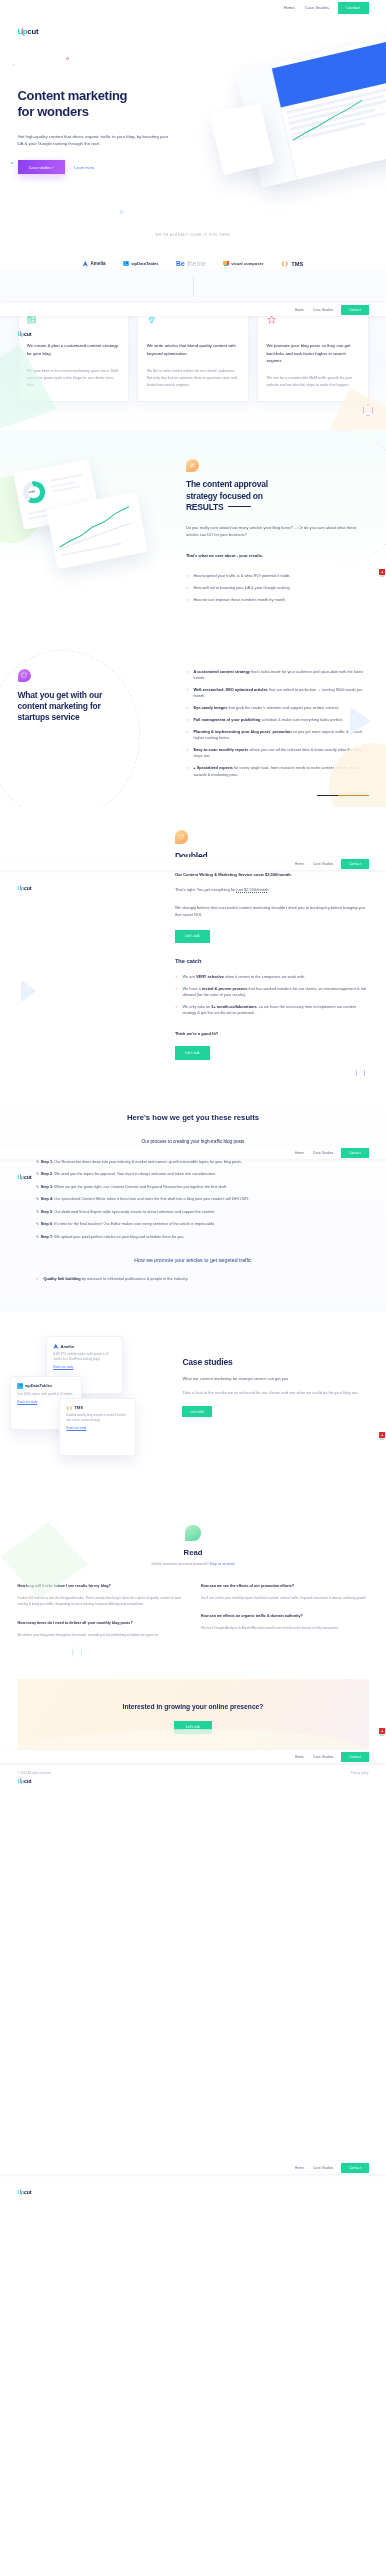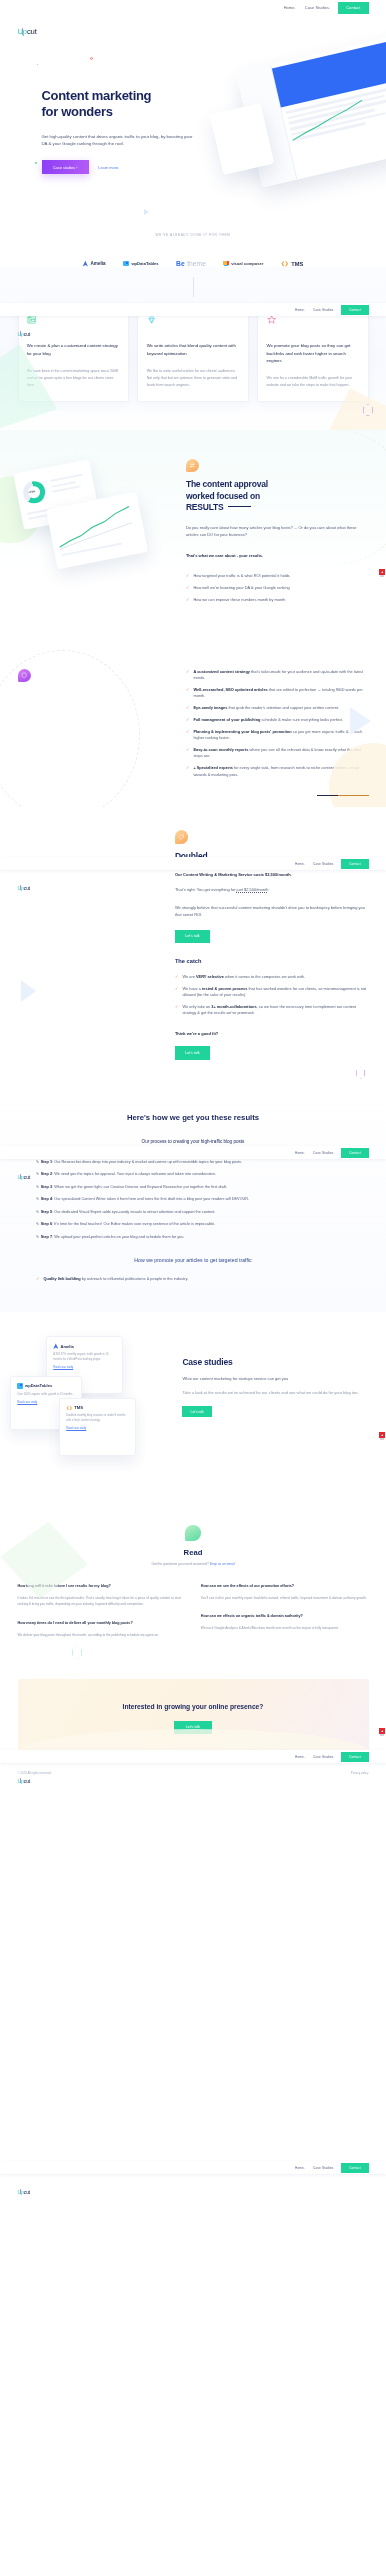--- a/index.html
+++ b/index.html
@@ -12,21 +12,21 @@
     overflow-x: hidden;
   }
   .page { position: relative; width: 386px; min-height: 2884px; overflow: hidden; }
 
   
   .topbar {
     position: absolute; top: 0; left: 0; width: 386px; height: 15.5px;
     display: flex; align-items: center; justify-content: space-between;
     padding: 0 17.5px; z-index: 60; background: transparent;
   }
-  .logo { font-size: 7.7px; font-weight: 400; letter-spacing: -0.2px; position: relative; margin-top: 48px; }
+  .logo { font-size: 7.7px; font-weight: 700; letter-spacing: -0.2px; position: relative; margin-top: 48px; }
   .logo .up { color: #24d6a0; }
   .logo .cut { color: #141e46; }
   .logo .bar { position:absolute; left:4.1px; top:1px; width:1px; height:6.7px; background:#b07cf5; opacity:.85;}
   .nav { display: flex; align-items: center; gap: 0; }
   .nav a {
     font-size: 3.9px; color: #5b6585; text-decoration: none; padding: 0 4.6px; letter-spacing: 0.1px;
   }
   .nav .cta {
     background: #1fd39a; color: #fff; font-size: 3.9px; padding: 3.6px 8.2px; margin-left: 3.1px;
   }
@@ -34,21 +34,21 @@
     position: absolute; left: 0; width: 386px; height: 13.4px; background: #fff;
     box-shadow: 0 0.5px 3.1px rgba(30,40,90,.07); z-index: 55;
     display: flex; align-items: center; justify-content: space-between; padding: 0 17.5px;
   }
   .sticky-bar .logo { font-size: 5.2px; }
   .sticky-bar .logo .bar { left:2.6px; top:0.5px; height:4.6px; width:0.8px; }
   .sticky-bar .nav a { font-size: 3.2px; padding: 0 4.1px; }
   .sticky-bar .nav .cta { font-size: 3.2px; padding: 3.1px 7.7px; }
 
   
-  .hero { position: relative; padding: 0 17.5px; height: 227px; margin-left: 24px; }
+  .hero { position: relative; padding: 0 17.5px; height: 227px; }
   .hero-title {
     position: absolute; left: 17.5px; top: 88px;
     font-size: 13px; line-height: 1.22; font-weight: 700; color: #18245c; letter-spacing: -0.3px;
   }
   .hero-sub {
     position: absolute; left: 17.5px; top: 133px; width: 155px;
     font-size: 4.3px; line-height: 1.65; color: #4b5573;
   }
   .hero-actions { position: absolute; left: 17.5px; top: 160px; display: flex; align-items: center; gap: 9.3px; }
   .btn-purple {
@@ -406,21 +406,21 @@
         <div class="sec-icon ic-orange" style="margin-bottom:7.2px">
           <svg width="6.7" height="6.7" viewBox="0 0 24 24" stroke="#fff" stroke-width="2" fill="none">
             <line x1="3" y1="8" x2="21" y2="8"></line>
               <line x1="3" y1="16" x2="21" y2="16"></line>
             <circle cx="15" cy="8" r="2.4" fill="#fff" stroke="none"></circle>
               <circle cx="9" cy="16" r="2.4" fill="#fff" stroke="none"></circle>
           </svg>
         </div>
         <h2 class="sec-h2">
           <span>The content approval</span><br>
-          <span>worked focused on</span><br>
+          <span>strategy focused on</span><br>
           <span>RESULTS</span><span class="rule"></span>
         </h2>
         <p class="p" style="margin-top:11.3px">Do you really care about how many articles your blog hosts? ... Or do you care about what these articles can DO for your business?</p>
         <p class="p" style="margin-top:13.4px;color:#242c46;font-weight:700">That's what we care about - your results.</p>
 
         <div class="sec-list">
           <div class="li">
             <span class="tick">✓</span>
             <span class="li-t">How targeted your traffic is &amp; what ROI potential it holds</span>
           </div>
@@ -453,20 +453,25 @@
     <div class="dash-arc"></div>
     <div class="tri-blue"></div>
     <div class="circ-cream"></div>
     <div class="wg-inner">
       <div class="wg-left">
         <div class="sec-icon ic-purple" style="margin-bottom:8.2px">
           <svg width="6.2" height="6.7" viewBox="0 0 24 24" fill="none" stroke="#fff" stroke-width="2">
             <path d="M12 2l8 3v7c0 5-3.5 8.5-8 10-4.5-1.5-8-5-8-10V5z"></path>
           </svg>
         </div>
+        <h2 class="sec-h2">
+          <span>What you get with our</span><br>
+          <span>content marketing for</span><br>
+          <span>startups service</span>
+        </h2>
       </div>
       <div class="wg-right">
         <div class="li">
           <span class="tick">✓</span>
           <span class="li-t"><b>A customized content strategy</b><span> that's tailor-made for your audience and up-to-date with the latest trends.</span></span>
         </div>
         <div class="li">
           <span class="tick">✓</span>
           <span class="li-t"><b>Well-researched, SEO optimized articles</b><span> that are edited to perfection → totaling 9000 words per month.</span></span>
         </div>

